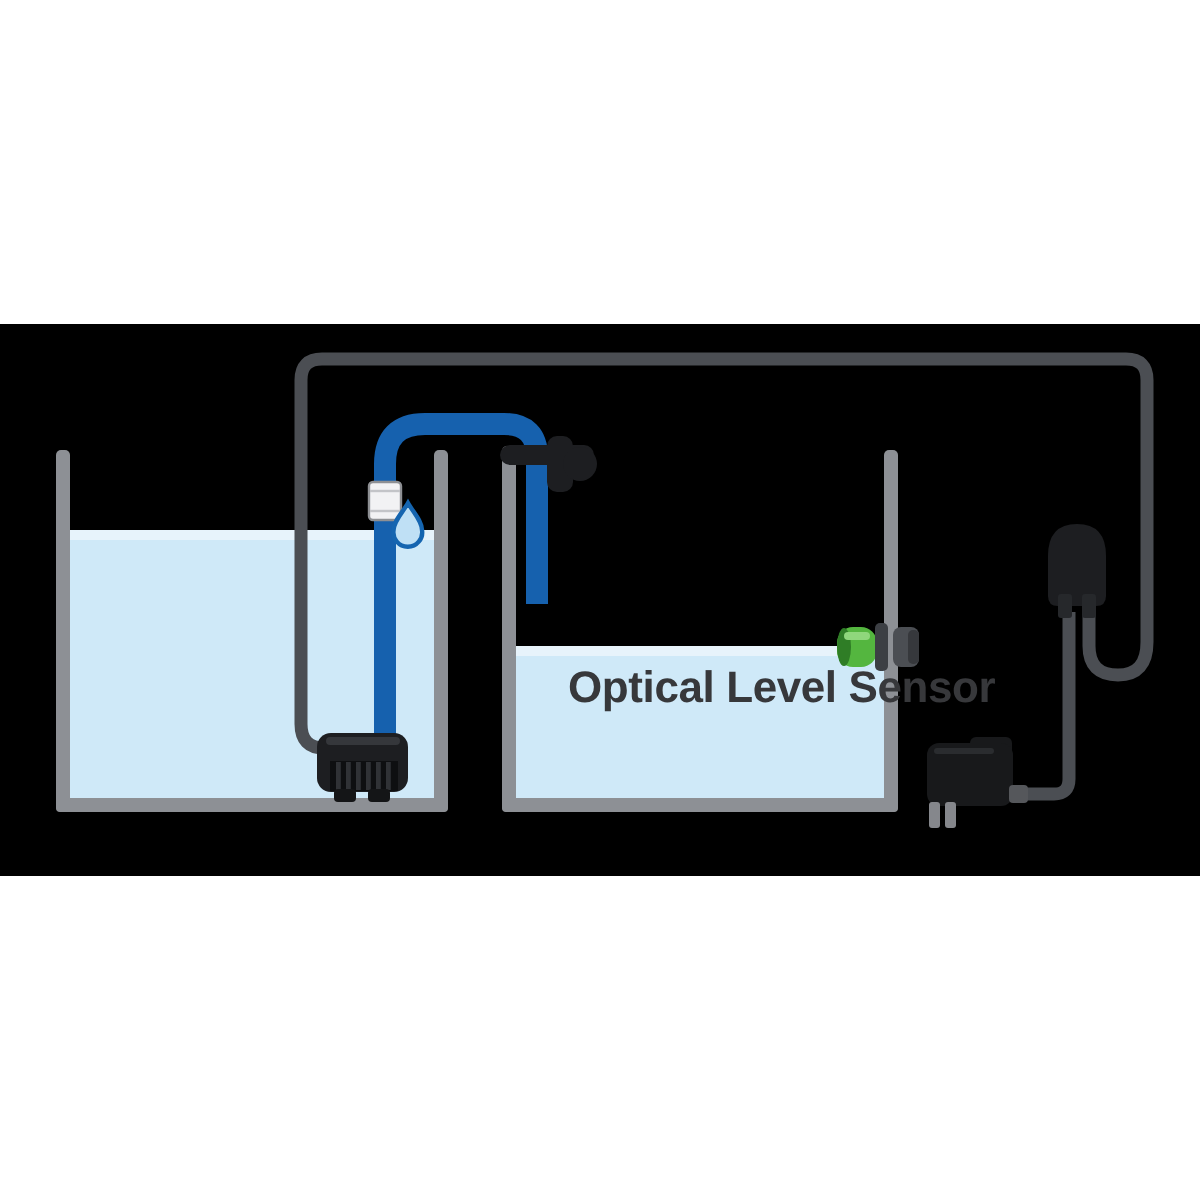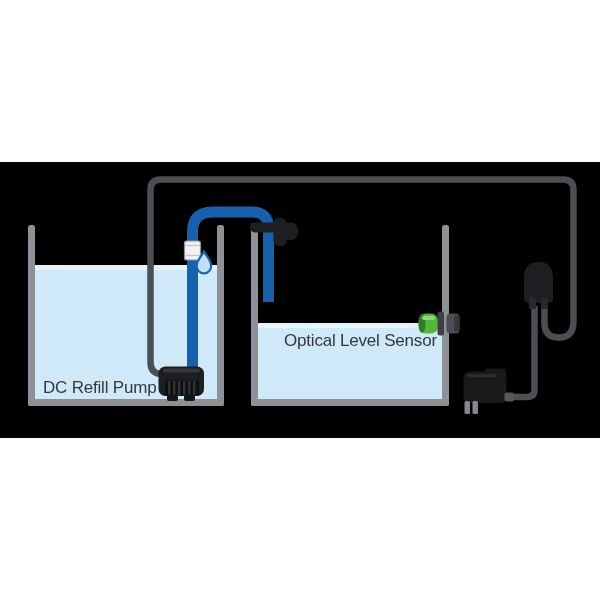--- a/index.html
+++ b/index.html
@@ -1,19 +1,19 @@
 <!DOCTYPE html>
 <html style="--band-white: #ffffff; --strip-black: #000000; --water-blue: #cfe9f8; --water-surface: #e7f3fb; --wall-gray: #8d9095; --wire-gray: #4b4e53; --pipe-blue: #1661ae; --device-black: #1d1e21; --device-black-2: #18191b; --sensor-green: #54b63f; --sensor-green-dark: #2f7d26; --nut-gray: #4b4e53; --prong-gray: #85878c; --fitting-white: #f2f2f4; --fitting-edge: #8e9094; --drop-outline: #1565b0; --drop-fill: #bfe0f5; --text-dark: #37383b;"><head>
 <meta charset="utf-8">
 <style>
   html,body{margin:0;padding:0;background:#ffffff;}
   #stage{position:relative;width:600px;height:600px;background:var(--band-white,#fff);overflow:hidden;
          font-family:"Liberation Sans", sans-serif;}
   #diagram-svg{position:absolute;left:0;top:0;width:600px;height:600px;display:block;}
-  .tank-label{position:absolute;color:var(--text-dark,#37383b);font-size:17px;font-weight:400;
+  .tank-label{position:absolute;color:var(--text-dark,#37383b);font-size:22px;font-weight:700;
               letter-spacing:-0.2px;white-space:nowrap;}
   #label-left{left:43px;top:378px;}
   #label-right{left:284px;top:331px;}
 </style>
 </head>
 <body>
 
 <div id="stage">
 
   <svg id="diagram-svg" viewBox="0 0 600 600">
@@ -88,15 +88,14 @@
     <g>
       <rect x="485" y="368.5" width="21" height="10" rx="3" style="fill:var(--device-black-2)"></rect>
       <rect x="463.5" y="371.5" width="43" height="31.5" rx="6" style="fill:var(--device-black-2)"></rect>
       <rect x="467" y="374" width="30" height="3" rx="1.5" fill="#2a2c2f"></rect>
       <rect x="464.5" y="401" width="5.5" height="13" rx="1.5" style="fill:var(--prong-gray)"></rect>
       <rect x="472.5" y="401" width="5.5" height="13" rx="1.5" style="fill:var(--prong-gray)"></rect>
       <rect x="504.5" y="392.5" width="9.5" height="9" rx="2" fill="#55575b"></rect>
     </g>
   </svg>
 
-  <div id="label-left" class="tank-label">DC Refill Pump</div>
   <div id="label-right" class="tank-label">Optical Level Sensor</div>
 </div>
 
 </body></html>

